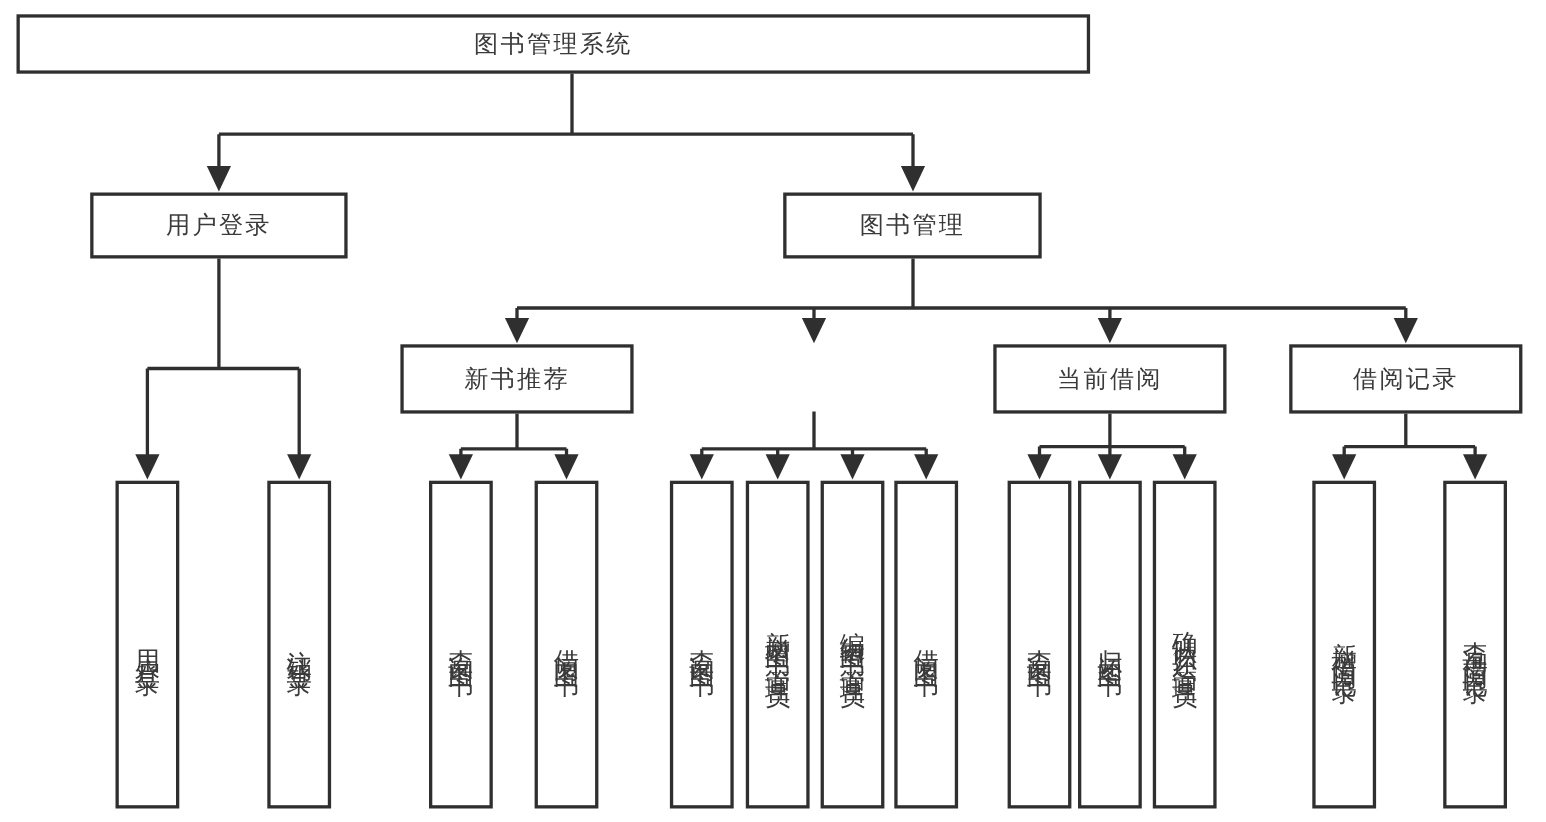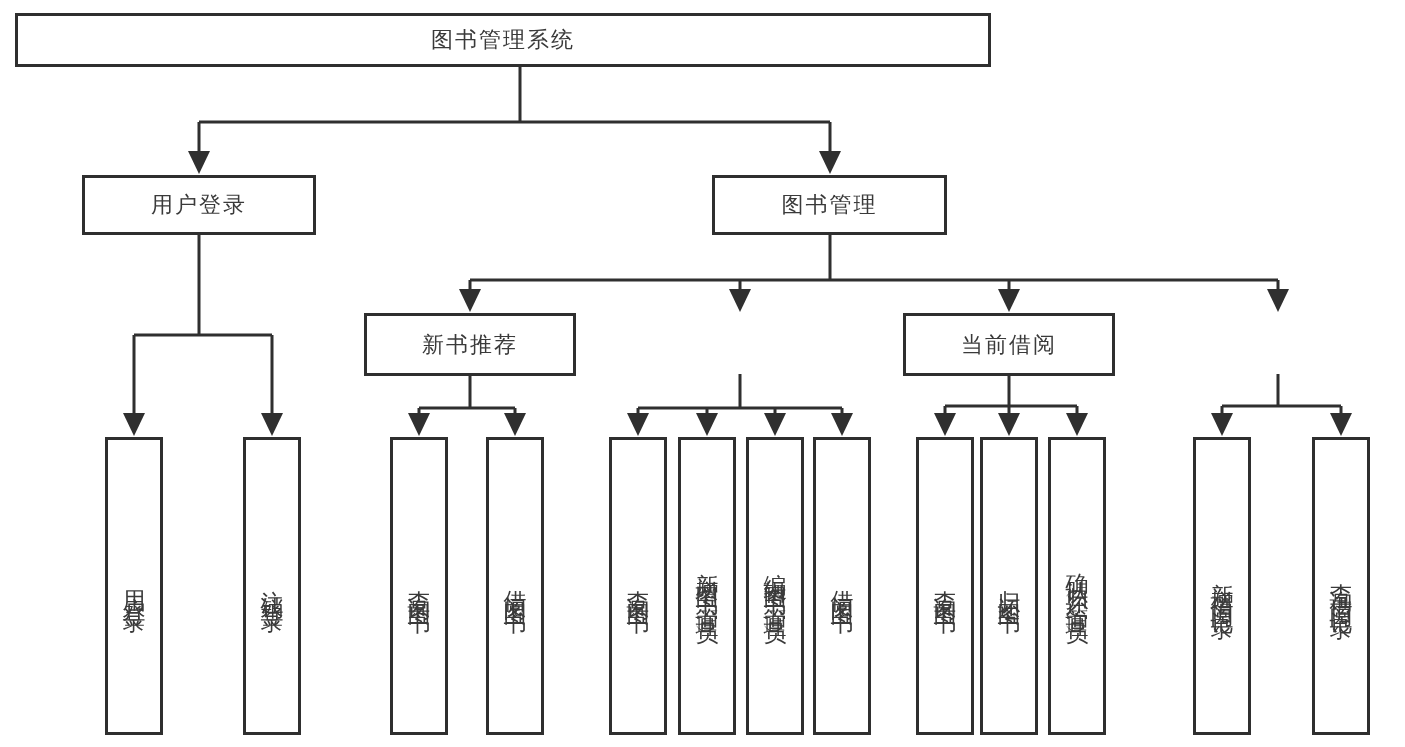--- a/index.html
+++ b/index.html
@@ -114,20 +114,23 @@
   <div class="node" id="box-book-mgmt">
     <span class="h-label">图书管理</span>
   </div>
 
   <div class="node" id="box-new-book">
     <span class="h-label">新书推荐</span>
   </div>
   <div class="node" id="box-current-borrow">
     <span class="h-label">当前借阅</span>
   </div>
+  <div class="node" id="box-borrow-record">
+    <span class="h-label">借阅记录</span>
+  </div>
 
   <div class="node leaf" id="leaf-1">
     <span class="v-label">用户登录</span>
   </div>
   <div class="node leaf" id="leaf-2">
     <span class="v-label">注销登录</span>
   </div>
 
   <div class="node leaf" id="leaf-3">
     <span class="v-label">查询图书</span>

